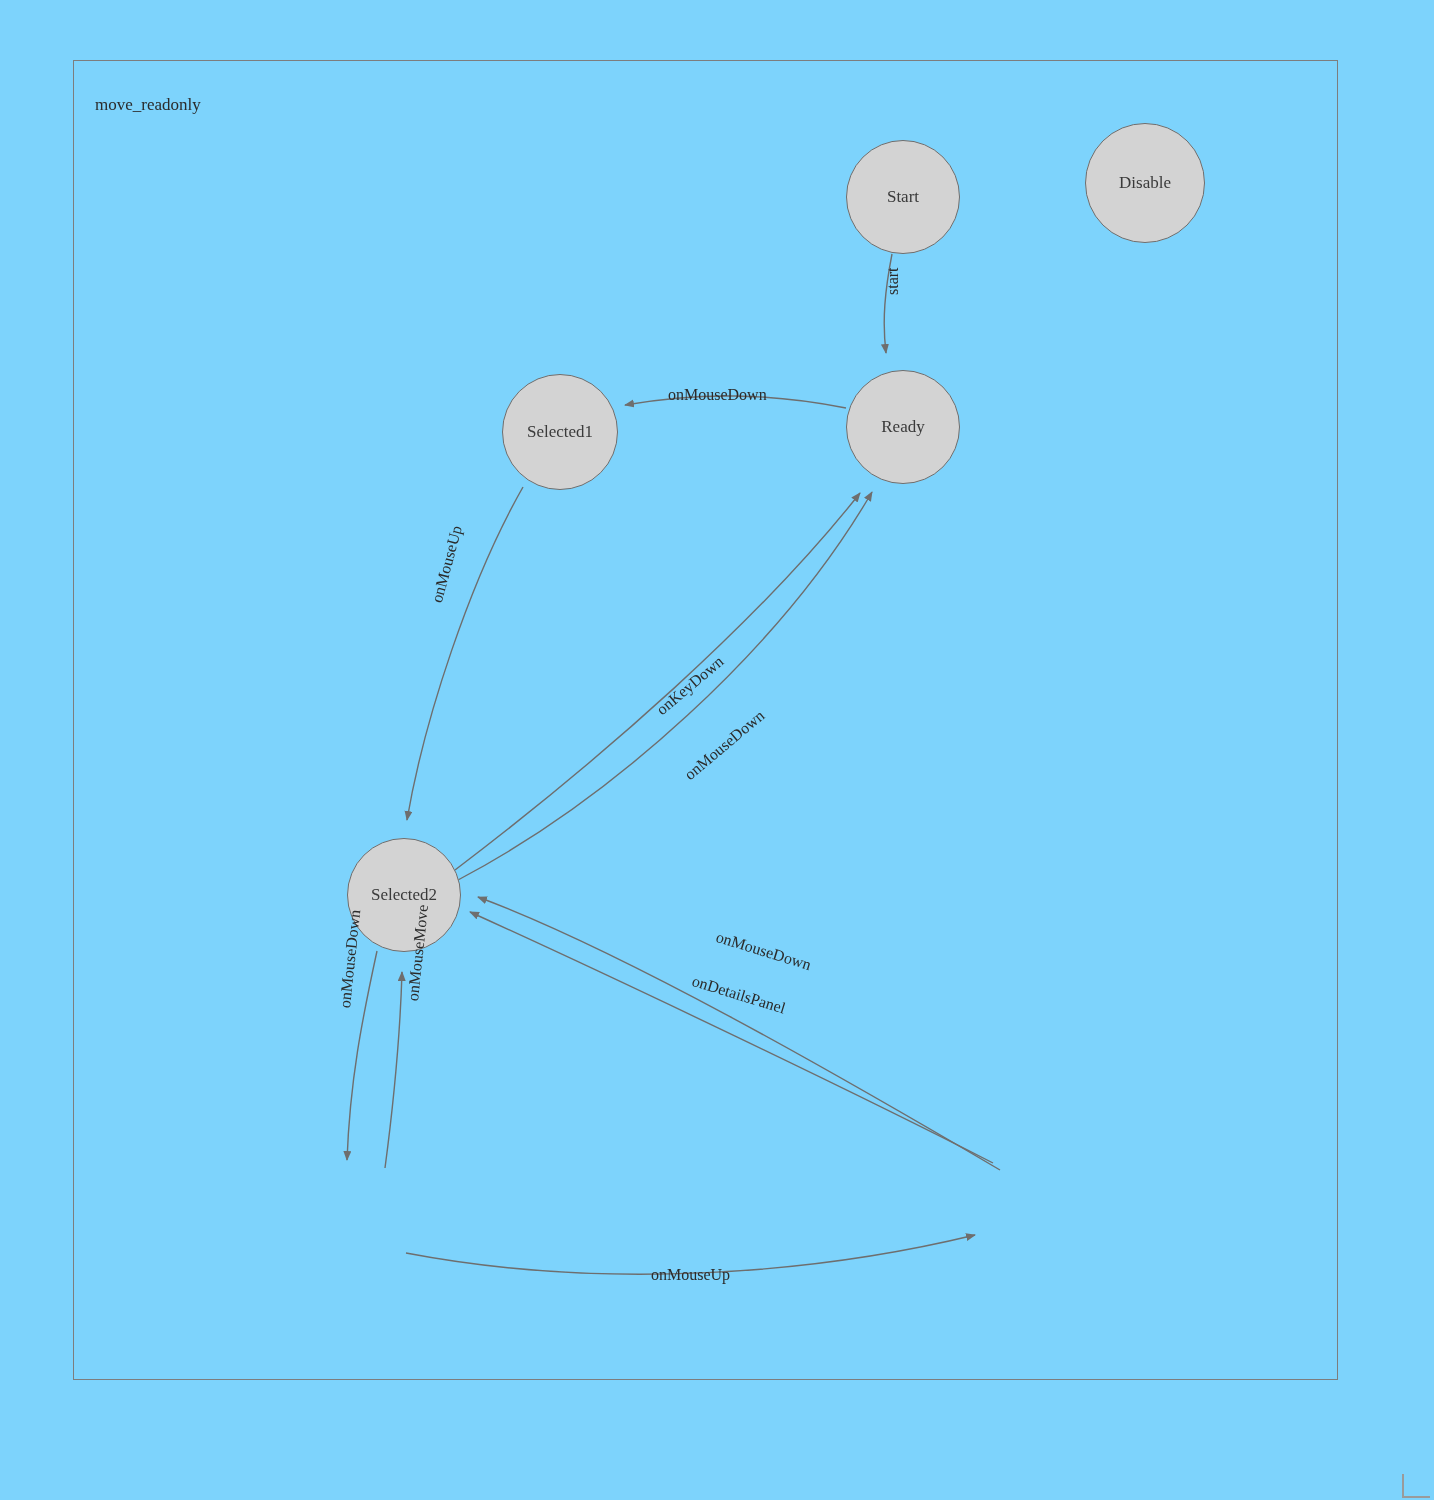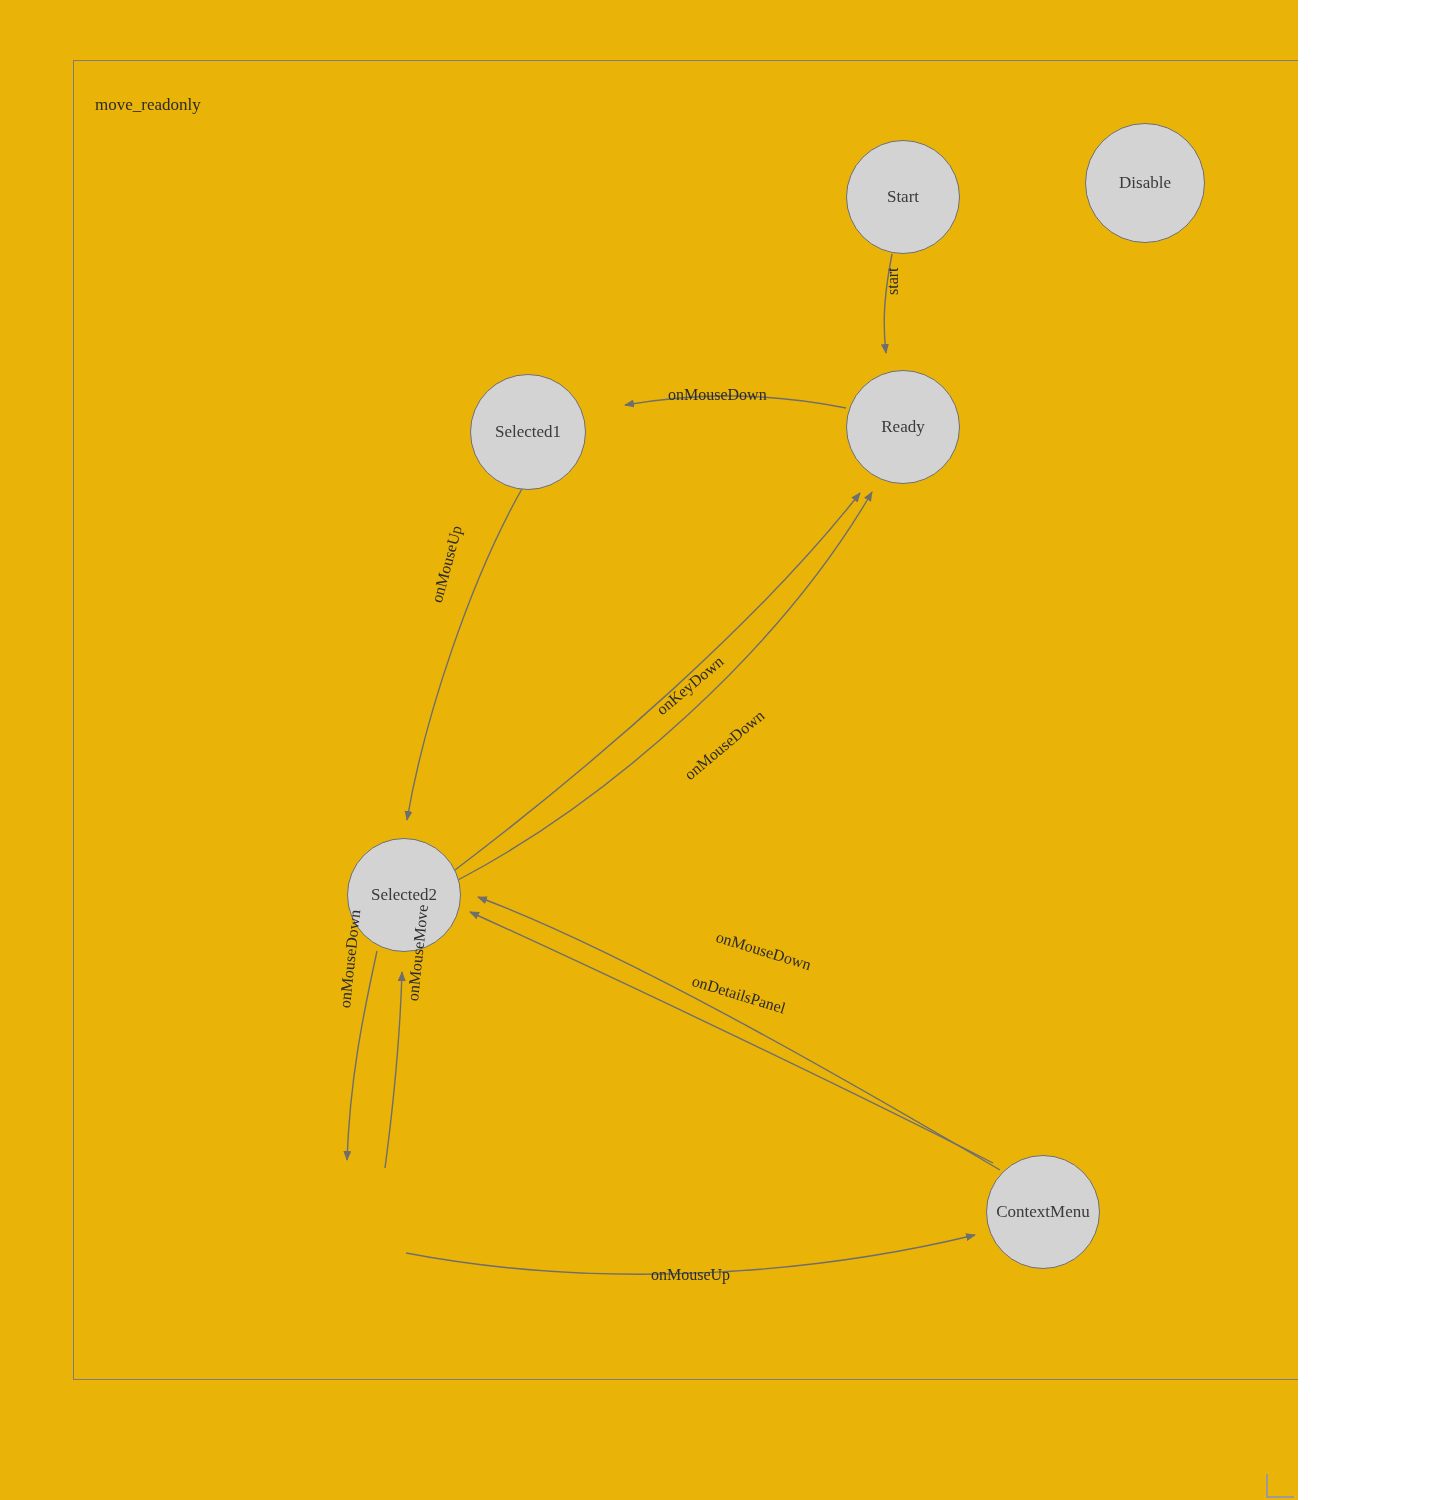--- a/index.html
+++ b/index.html
@@ -3,23 +3,23 @@
 <meta charset="utf-8">
 <style>
   html, body {
     margin: 0;
     padding: 0;
     background: #ffffff;
     font-family: "Liberation Serif", serif;
   }
   #stage {
     position: relative;
-    width: 1298px;
+    width: 1434px;
     height: 1500px;
-    background: #eab308;
+    background: #7dd3fc;
     overflow: hidden;
   }
   #cluster-box {
     position: absolute;
     left: 73px;
     top: 60px;
     width: 1265px;
     height: 1320px;
     border: 1px solid #7d7d7d;
     background: transparent;
@@ -113,28 +113,25 @@
 
   <div class="node" style="left:846px; top:140px; width:114px; height:114px;">
     <span>Start</span>
   </div>
   <div class="node" style="left:1085px; top:123px; width:120px; height:120px;">
     <span>Disable</span>
   </div>
   <div class="node" style="left:846px; top:370px; width:114px; height:114px;">
     <span>Ready</span>
   </div>
-  <div class="node" style="left:470px; top:374px; width:116px; height:116px;">
+  <div class="node" style="left:502px; top:374px; width:116px; height:116px;">
     <span>Selected1</span>
   </div>
   <div class="node" style="left:347px; top:838px; width:114px; height:114px;align-items:center;">
     <span>Selected2</span>
-  </div>
-  <div class="node" style="left:986px; top:1155px; width:114px; height:114px;">
-    <span>ContextMenu</span>
   </div>
 
   <div class="edge-label" style="left:884px; top:295px; transform: rotate(-90deg);">start</div>
 
   <div class="edge-label" style="left:668px; top:386px;">onMouseDown</div>
 
   <div class="edge-label" style="left:428px; top:600px; transform: rotate(-75deg);">onMouseUp</div>
 
   <div class="edge-label" style="left:653px; top:705px; transform: rotate(-40deg);">onKeyDown</div>
 

